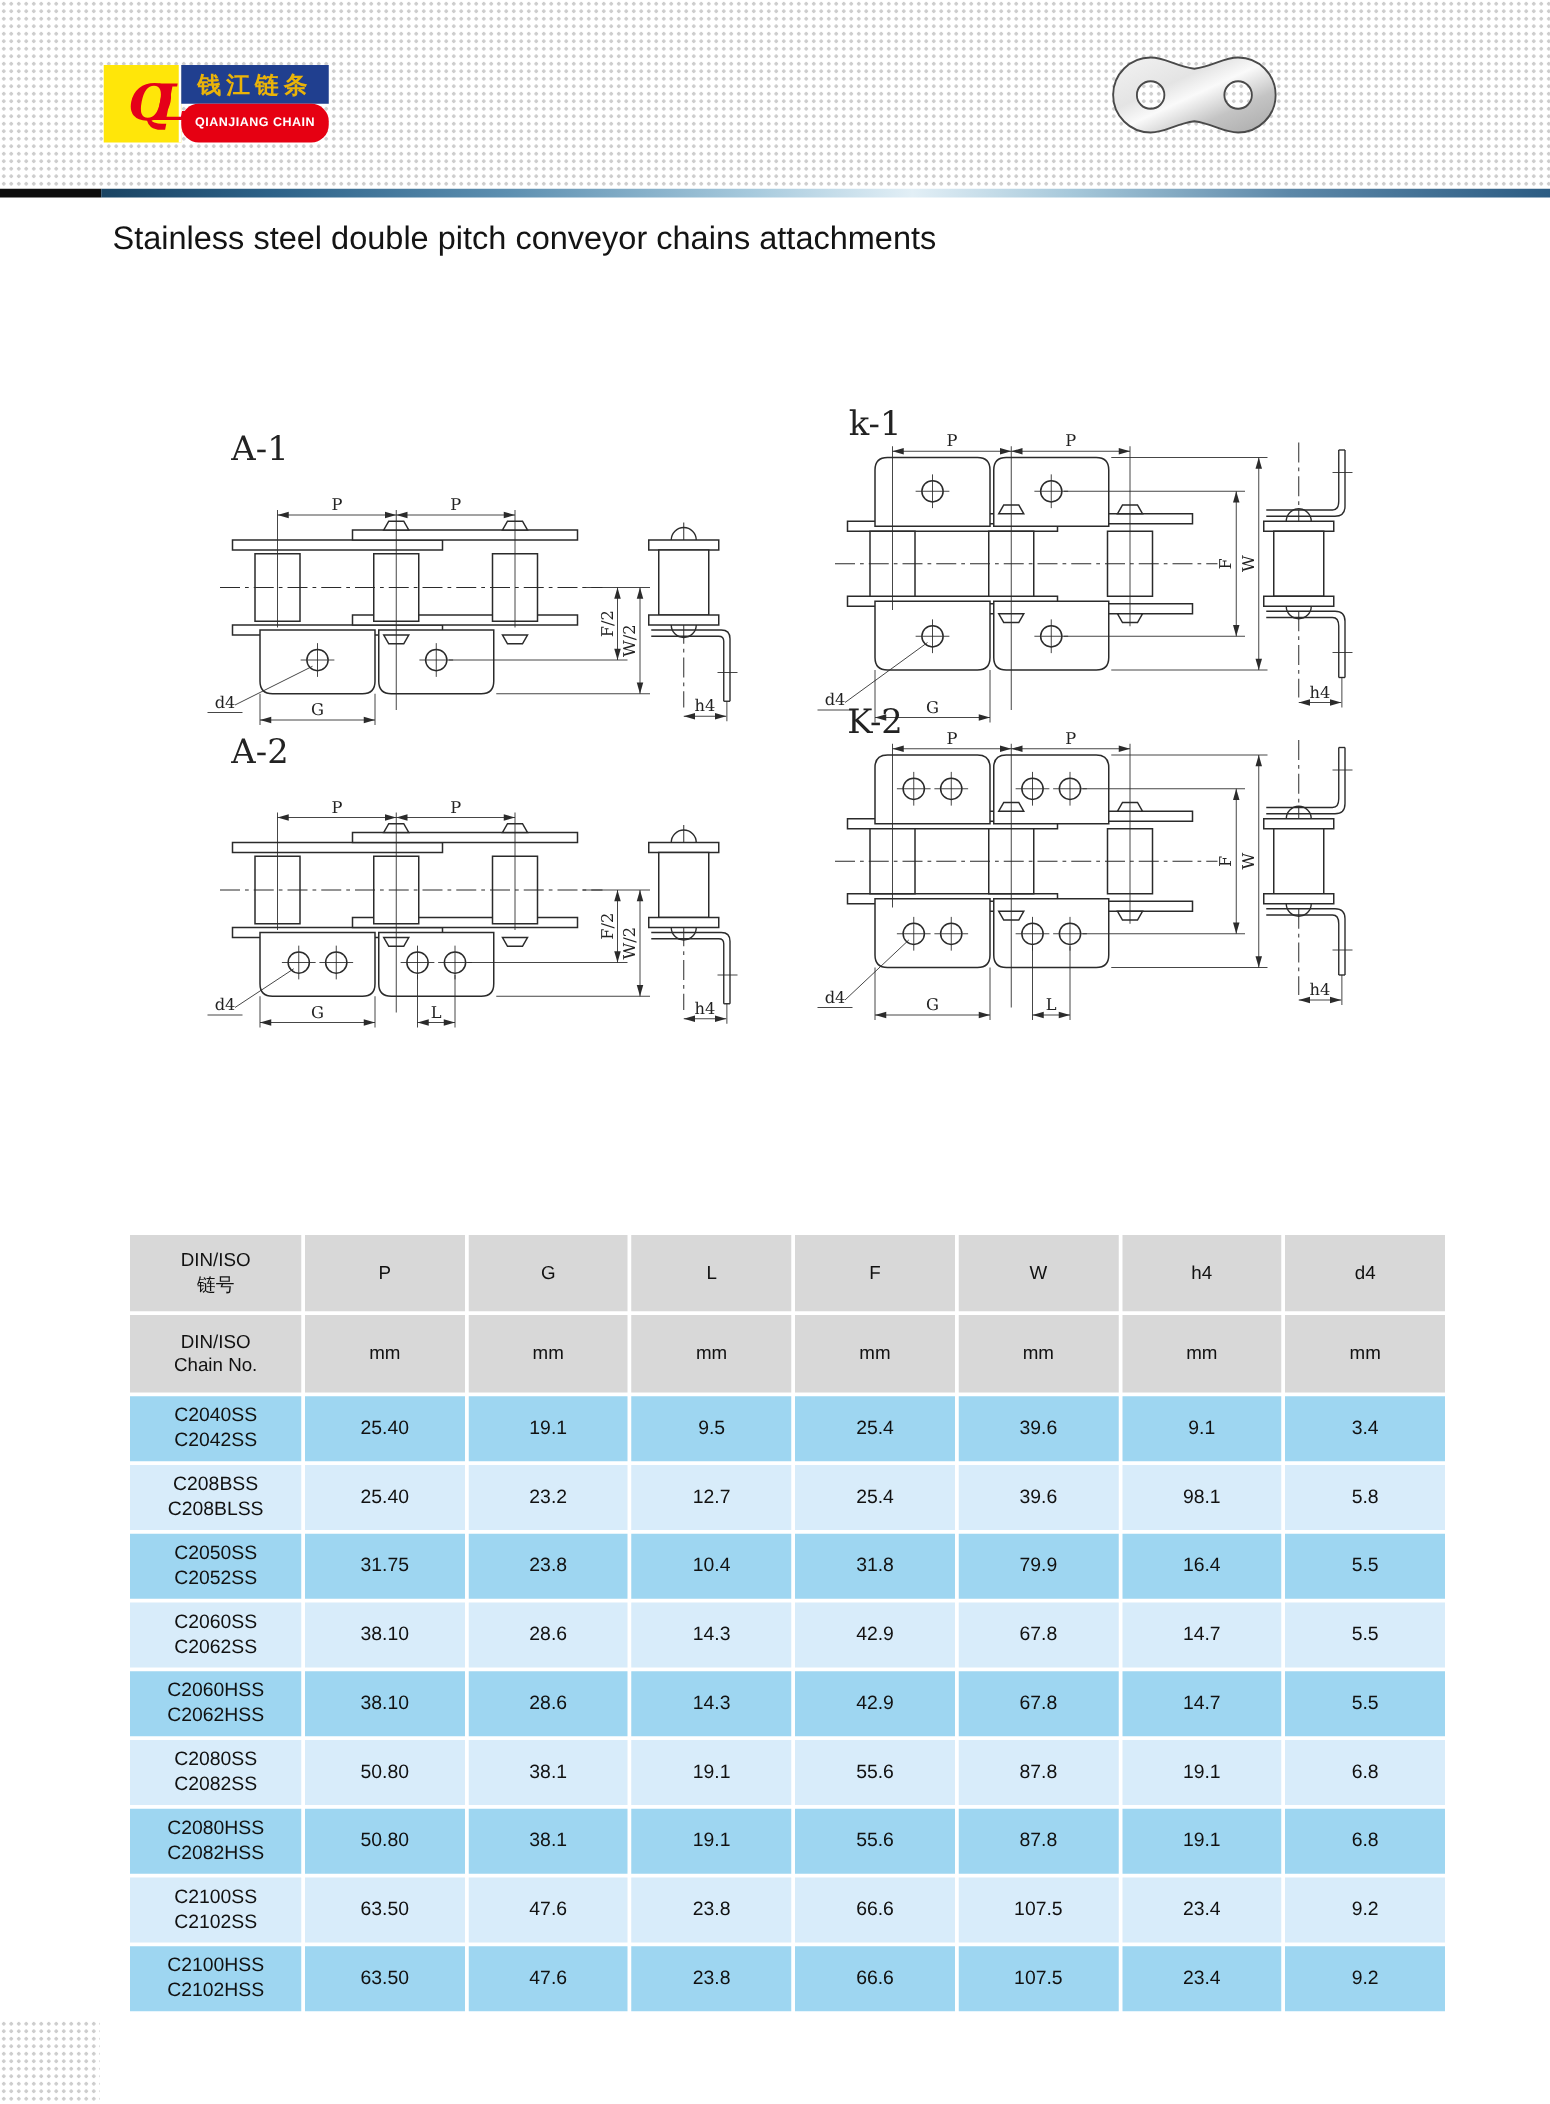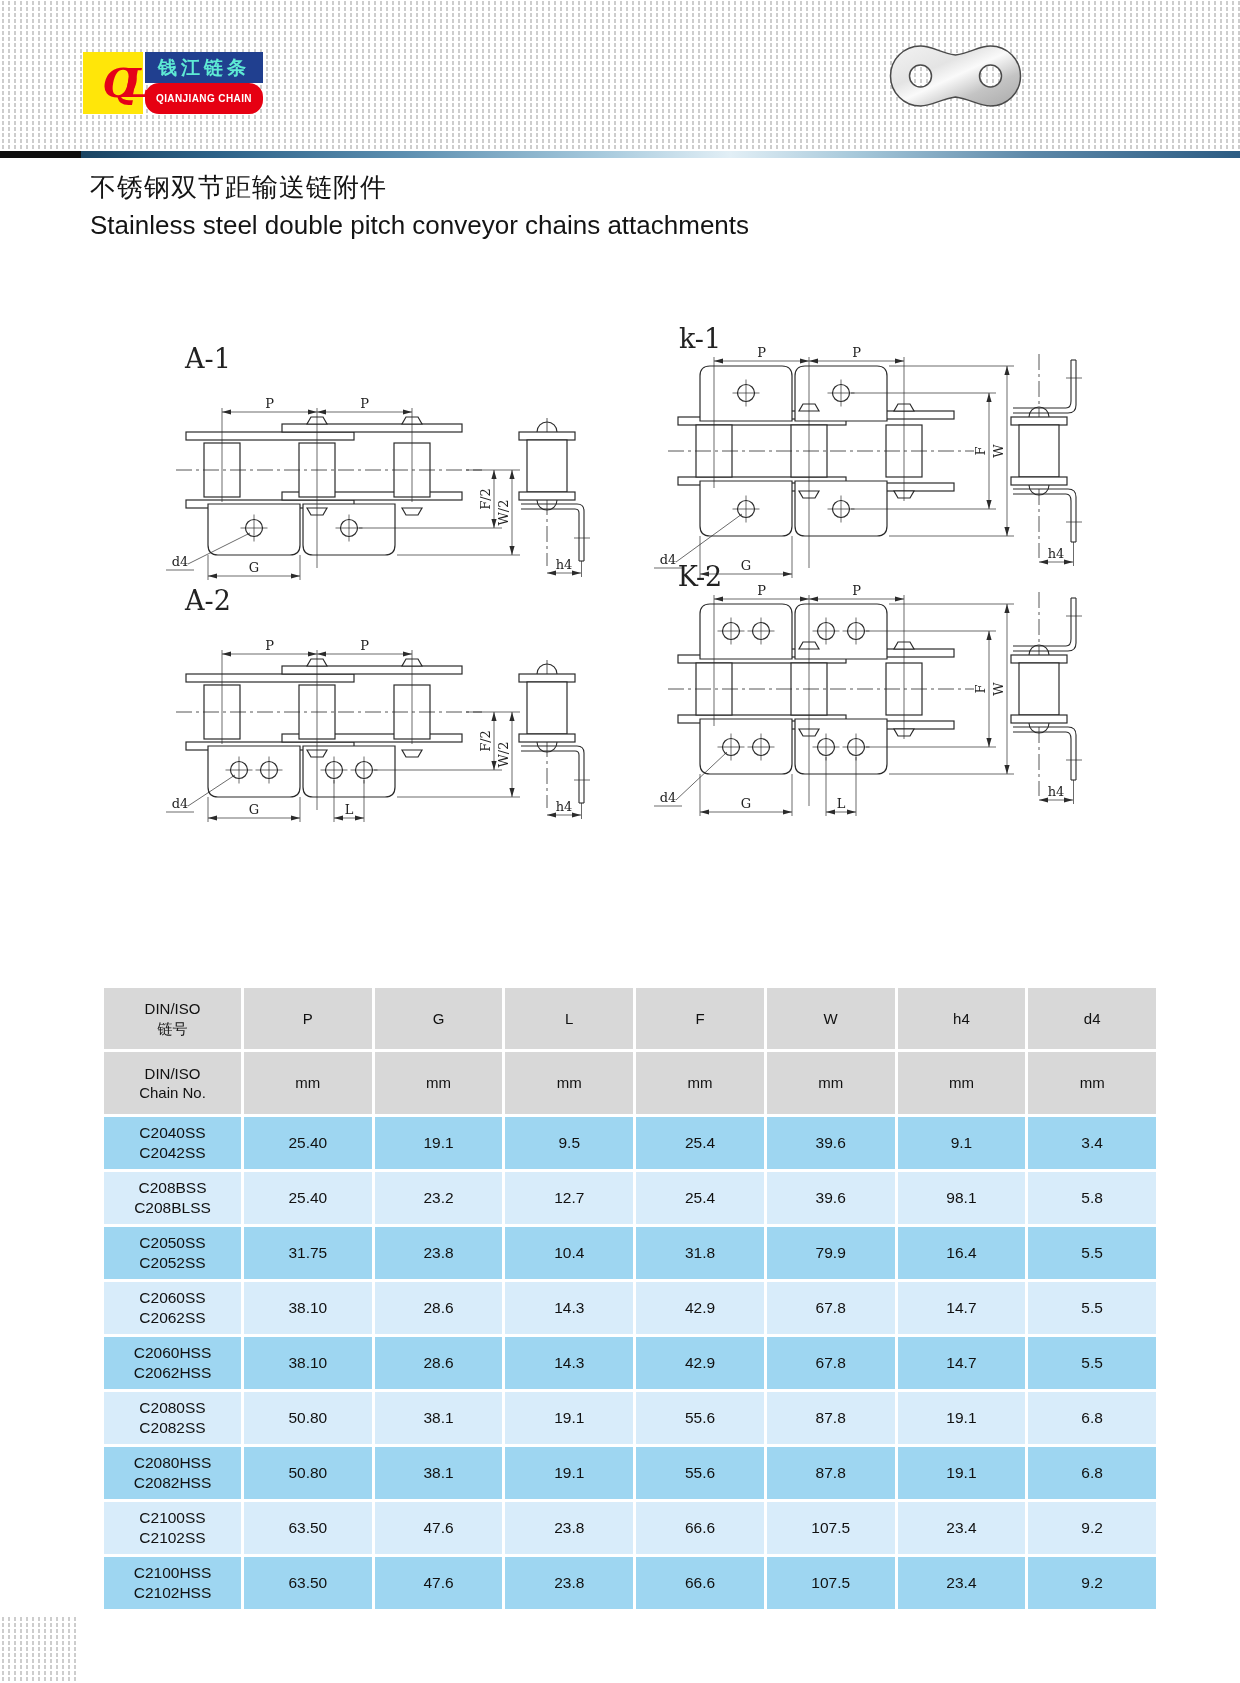--- a/index.html
+++ b/index.html
@@ -18,21 +18,21 @@
   .rule-grad{position:absolute;left:81px;top:0;width:1159px;height:7px;
     background:linear-gradient(90deg,#1a4463 0%,#2e6389 12%,#5d8fb0 28%,#a7cadd 45%,#e2eff6 56%,#a6c8da 67%,#5d88a8 82%,#2c5c83 100%);}
 
   
   .logo{position:absolute;left:83px;top:52px;height:62px;display:flex;}
   .logo-mark{width:62px;height:62px;background:#ffe609;display:flex;align-items:center;justify-content:center;
              border-right:2px solid #fff;box-sizing:border-box;}
   .ql{font-family:"DejaVu Serif",serif;font-style:italic;font-weight:bold;font-size:40px;
       color:#e50019;letter-spacing:-15px;padding-right:14px;line-height:1;margin-left:26px;}
   .logo-right{width:118px;display:flex;flex-direction:column;}
-  .logo-cn{flex:1;background:#203f8f;color:#5eead4;font-size:19px;font-weight:bold;
+  .logo-cn{flex:1;background:#203f8f;color:#eab308;font-size:19px;font-weight:bold;
            display:flex;align-items:center;justify-content:center;letter-spacing:4px;}
   .logo-en{flex:1;background:#e60012;color:#fff;font-size:10px;font-weight:bold;
            display:flex;align-items:center;justify-content:center;letter-spacing:.4px;border-radius:14px;}
 
   .chain-plate{position:absolute;left:878px;top:40px;width:155px;height:72px;}
 
   
   .title-block{position:absolute;left:90px;top:170px;}
   .title-cn{font-size:26px;letter-spacing:1px;font-weight:500;}
   .title-en{font-size:26px;margin-top:5px;}
@@ -88,21 +88,20 @@
          M 40 25 A 11 11 0 1 0 40 47 A 11 11 0 1 0 40 25 Z
          M 110 25 A 11 11 0 1 0 110 47 A 11 11 0 1 0 110 25 Z"></path>
   </svg>
 
   <div class="rule">
     <div class="rule-black"></div>
     <div class="rule-grad"></div>
   </div>
 
   <div class="title-block">
-    <div class="title-cn">不锈钢双节距输送链附件</div>
     <div class="title-en">Stainless steel double pitch conveyor chains attachments</div>
   </div>
 
   <div id="diagrams">
       <svg viewBox="0 0 430 255" style="position:absolute;left:150px;top:330px;width:430px;height:255px;overflow:visible">
         <text x="58" y="38" class="dtitle" text-anchor="middle">A-1</text>
         <rect x="36" y="102" width="168" height="8" class="shape"></rect>
         <rect x="132" y="94" width="180" height="8" class="shape"></rect>
         <rect x="36" y="170" width="168" height="8" class="shape"></rect>
         <rect x="132" y="162" width="180" height="8" class="shape"></rect>

